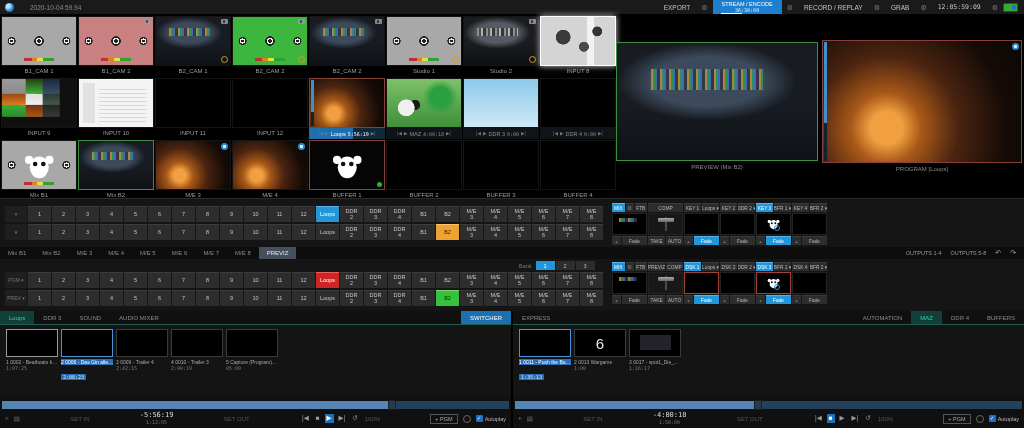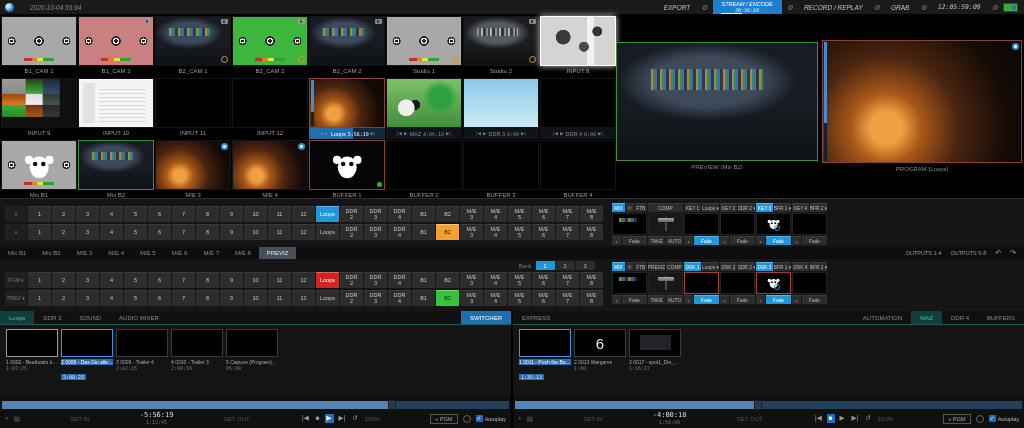--- a/index.html
+++ b/index.html
@@ -2,21 +2,21 @@
 <html><head>
 <meta charset="utf-8">
 <style>
   html,body{margin:0;padding:0;background:#0b0b0b;}
   body{width:1024px;height:428px;position:relative;overflow:hidden;
        font-family:"Liberation Sans",sans-serif;-webkit-font-smoothing:antialiased;}
   .mono{font-family:"DejaVu Sans Mono",monospace;}
 
   
   #topbar{position:absolute;top:0;left:0;width:1024px;height:14px;background:#1a1a1a;
-          border-bottom:1px solid #000;display:flex;align-items:center;font-size:6.5px;color:#999;font-style:italic;}
+          border-bottom:1px solid #000;display:flex;align-items:center;font-size:6.5px;color:#999;}
   #logo{width:9px;height:9px;border-radius:50%;margin-left:5px;
         background:radial-gradient(circle at 35% 35%,#bfe6ff 0 18%,#2f8fd8 55%,#0c3e6e 100%);}
   #session{margin-left:16px;color:#8a8a8a;}
   #tb-right{margin-left:auto;display:flex;align-items:center;gap:5px;margin-right:6px;}
   .tb-btn{color:#c2c2c2;padding:1px 6px;}
   .tb-gear{color:#7a7a7a;font-size:7px;line-height:7px;}
   #tb-stream{background:#1d7fd0;color:#fff;height:14px;padding:0 9px;display:flex;flex-direction:column;
              align-items:center;justify-content:center;position:relative;font-size:5.5px;line-height:6px;}
   #tb-stream .sub{font-size:5px;color:#d8ecfb;}
   #tb-stream::after{content:'';position:absolute;left:12%;width:30%;bottom:0;height:1px;background:#fff;}

